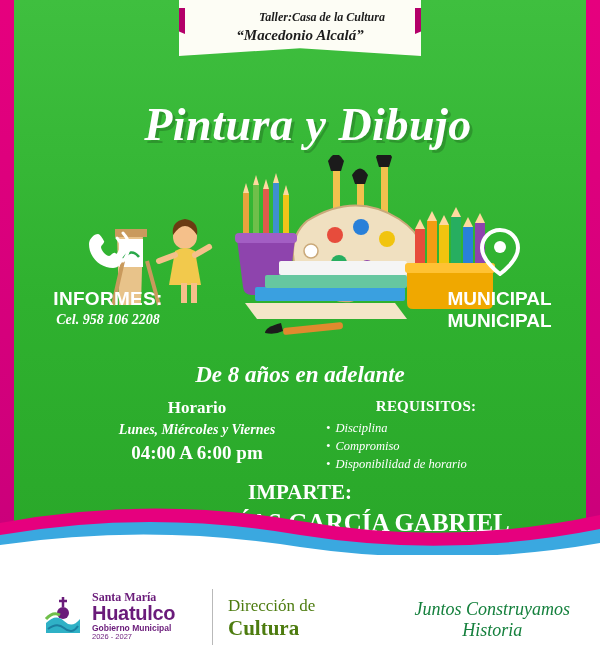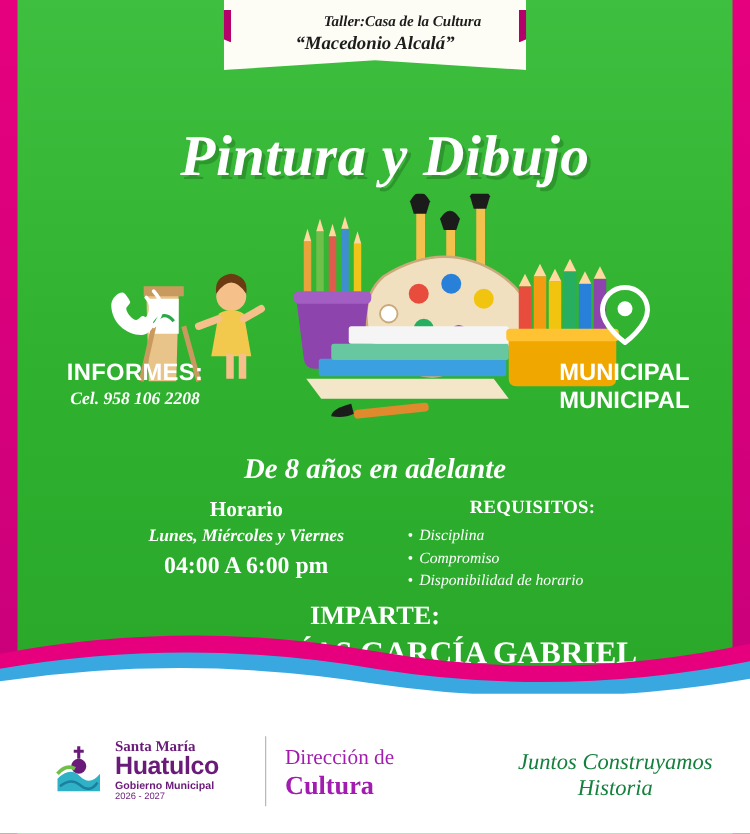--- a/index.html
+++ b/index.html
@@ -78,21 +78,21 @@
   .wave{position:absolute;left:0;right:0;bottom:110px;height:64px;}
   .footer{position:absolute;left:0;right:0;bottom:0;height:112px;background:#ffffff;}
   .logo{position:absolute;left:40px;bottom:26px;display:flex;align-items:center;gap:6px;margin-top:23px;}
   .logo .mark{width:46px;height:46px;}
   .logo .txt{line-height:1.05;}
   .logo .t1{font-family:"Liberation Serif",serif;font-size:12px;color:#6a1b7a;font-weight:bold;}
   .logo .t2{font-family:"Liberation Sans",sans-serif;font-size:20px;color:#6a1b7a;font-weight:bold;letter-spacing:-.3px;}
   .logo .t3{font-size:8.5px;color:#6a1b7a;font-weight:bold;}
   .logo .t4{font-size:7.5px;color:#6a1b7a;}
   .divider{position:absolute;left:212px;bottom:22px;width:1px;height:56px;background:#b9b9b9;}
-  .dir{position:absolute;left:228px;bottom:26px;color:#a21caf;}
+  .dir{position:absolute;left:228px;bottom:26px;color:#4d7c0f;}
   .dir .d1{font-family:"Liberation Serif",serif;font-size:17px;}
   .dir .d2{font-family:"Liberation Serif",serif;font-size:21px;font-weight:bold;}
   .slogan{position:absolute;right:30px;bottom:26px;text-align:center;color:#15803d;}
   .slogan .s1{font-family:"Liberation Serif",serif;font-style:italic;font-size:18px;}
   .slogan .s2{font-family:"Liberation Serif",serif;font-style:italic;font-size:18px;}
 </style>
 </head>
 <body>
 
 <div class="poster">

